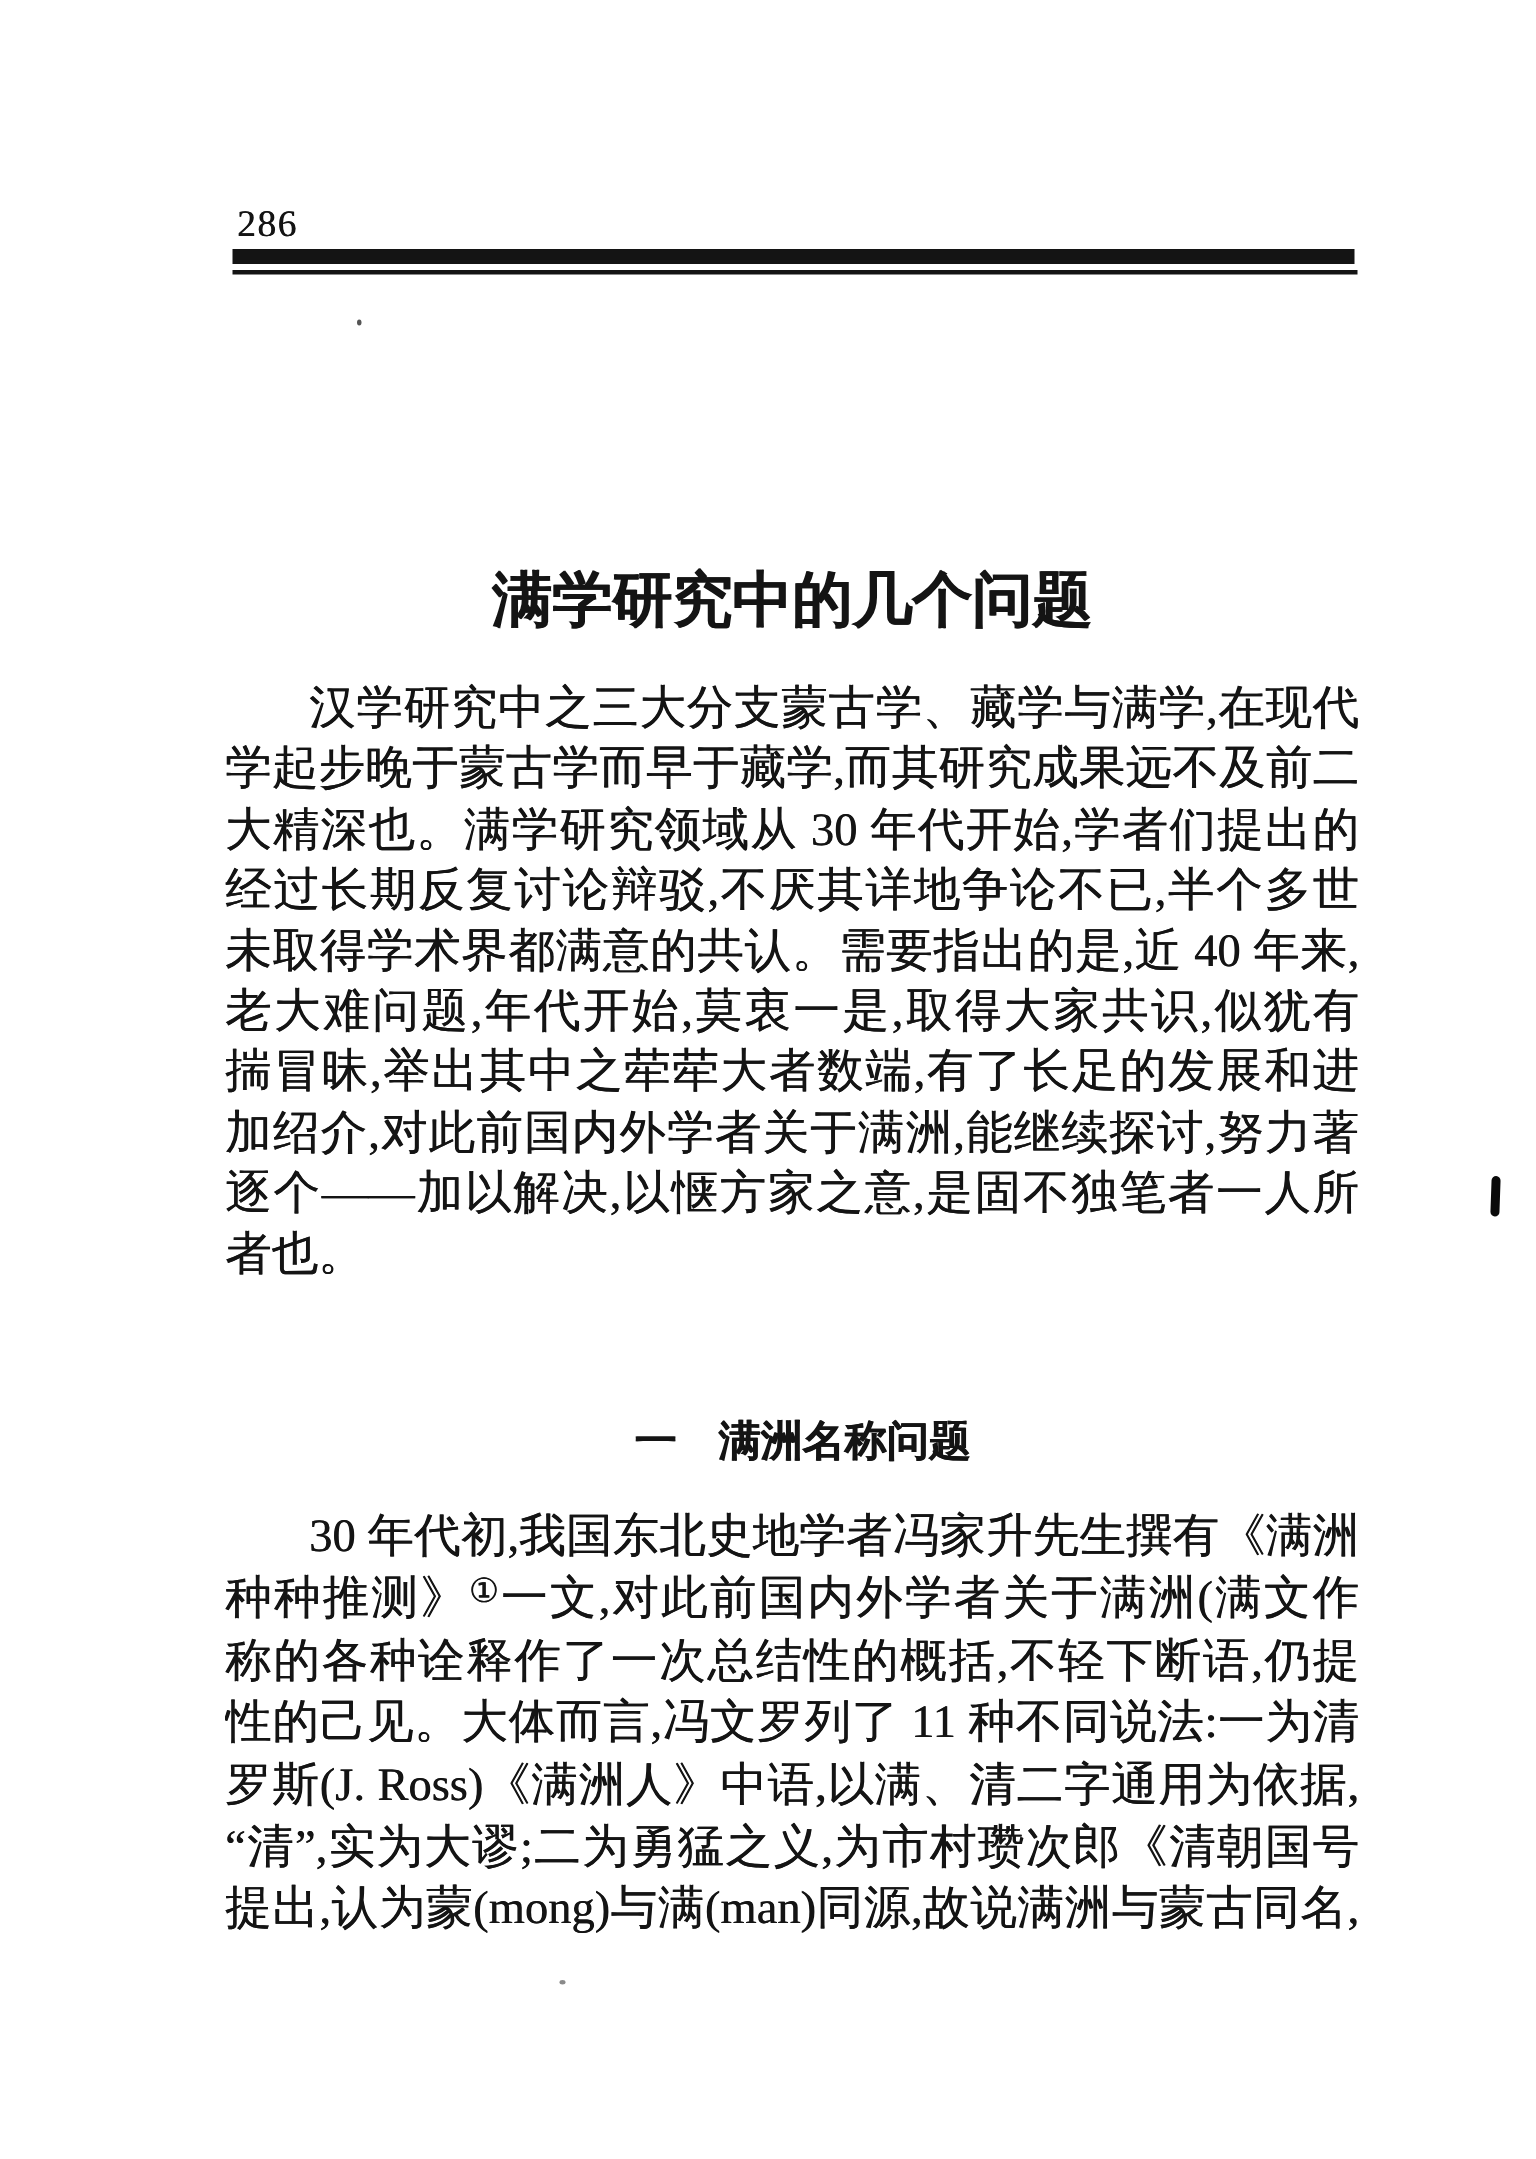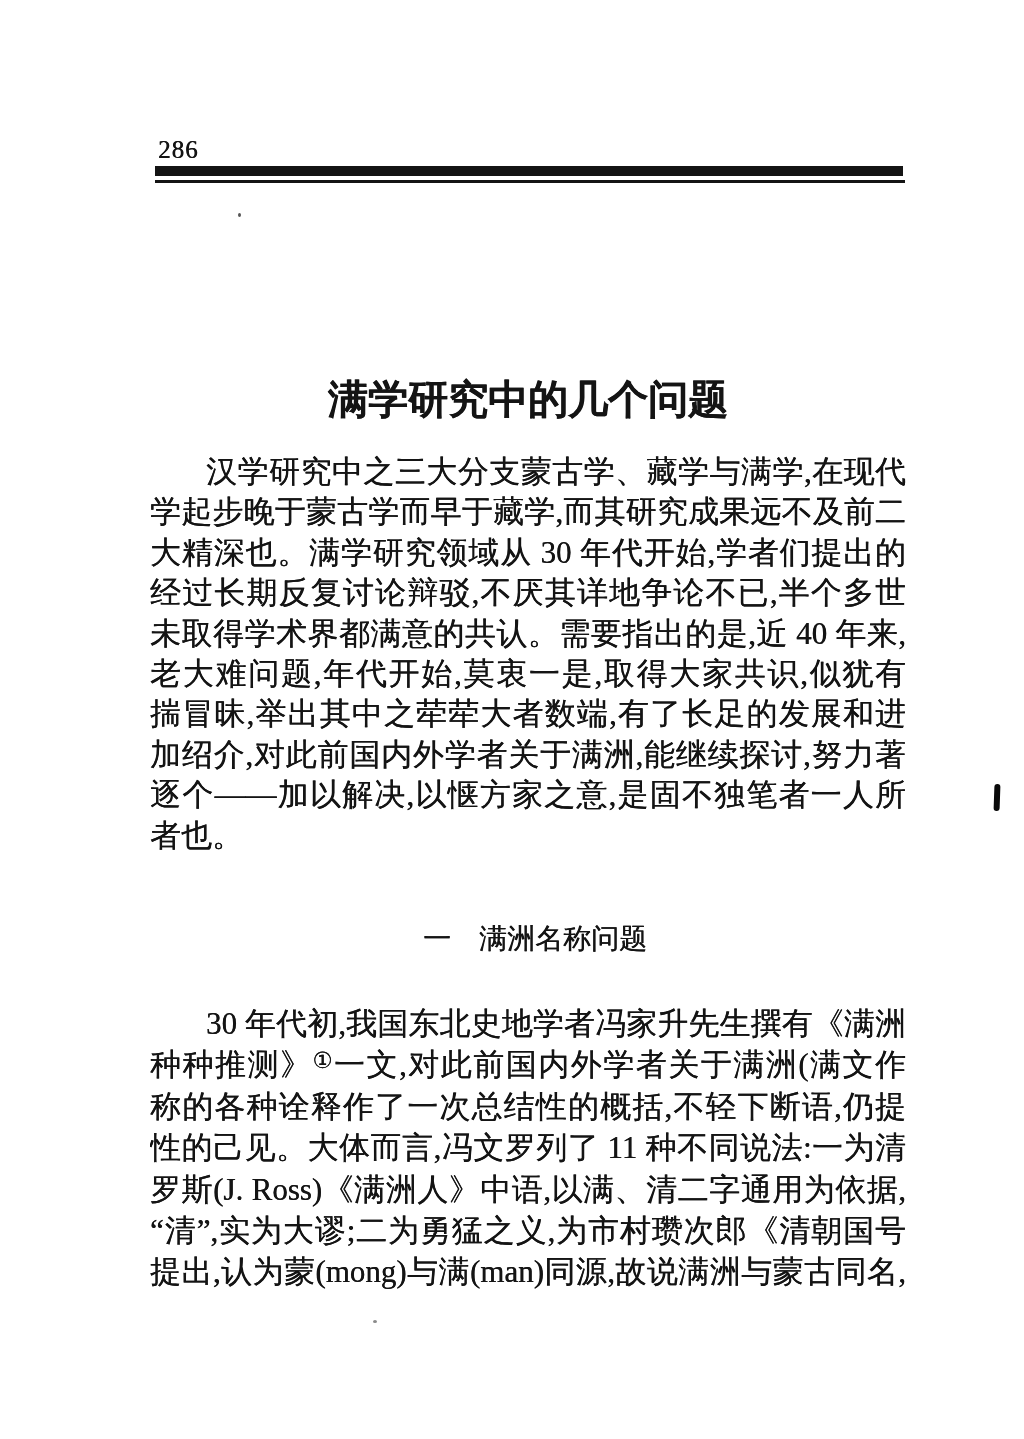--- a/index.html
+++ b/index.html
@@ -53,22 +53,22 @@
   .tline.indent { padding-left:56px; }
   .last-left .tline:last-child { text-align-last:left; }
 
   .tline sup {
     font-size:0.72em;
     vertical-align:7px;
     line-height:0;
   }
 
   .section-heading {
-    position:absolute; left:423px; top:920px;
-    font-size:28px; font-weight:normal; white-space:nowrap;
+    position:absolute; left:423px; top:942px;
+    font-size:28px; font-weight:bold; white-space:nowrap;
     text-shadow:0.5px 0 0 currentColor;
   }
   .section-heading .gap { display:inline-block; width:28px; }
 
   .ink-mark {
     position:absolute; left:994px; top:784px; width:6px; height:27px;
     background:#0a0a0a; border-radius:3px; transform:rotate(2deg);
   }
   .speck-1 {
     position:absolute; left:238px; top:213px; width:3px; height:4px;

